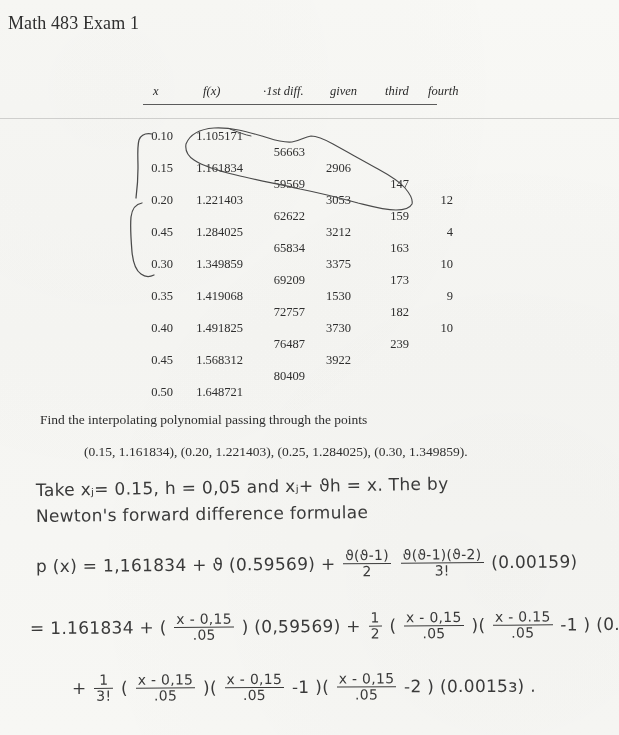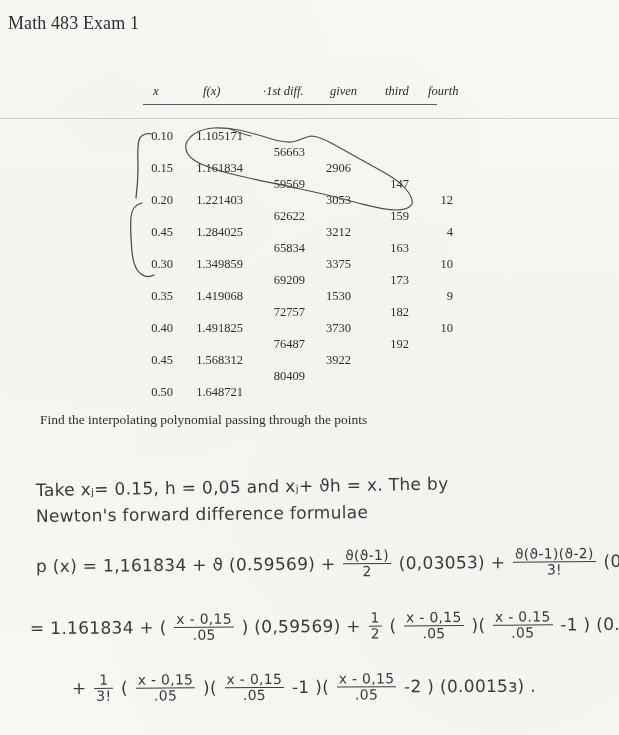--- a/index.html
+++ b/index.html
@@ -194,42 +194,42 @@
       <span class="cell col-d2" style="left:183px; top:128px;">3375</span>
       <span class="cell col-d2" style="left:183px; top:160px;">1530</span>
       <span class="cell col-d2" style="left:183px; top:192px;">3730</span>
       <span class="cell col-d2" style="left:183px; top:224px;">3922</span>
 
       <span class="cell col-d3" style="left:238px; top:48px;">147</span>
       <span class="cell col-d3" style="left:238px; top:80px;">159</span>
       <span class="cell col-d3" style="left:238px; top:112px;">163</span>
       <span class="cell col-d3" style="left:238px; top:144px;">173</span>
       <span class="cell col-d3" style="left:238px; top:176px;">182</span>
-      <span class="cell col-d3" style="left:238px; top:208px;">192</span>
+      <span class="cell col-d3" style="left:238px; top:208px;">239</span>
 
       <span class="cell col-d4" style="left:288px; top:64px;">12</span>
       <span class="cell col-d4" style="left:288px; top:96px;">4</span>
       <span class="cell col-d4" style="left:288px; top:128px;">10</span>
       <span class="cell col-d4" style="left:288px; top:160px;">9</span>
       <span class="cell col-d4" style="left:288px; top:192px;">10</span>
     </div>
   </div>
 
   <div class="printed" id="find-line">Find the interpolating polynomial passing through the points</div>
+  <div class="printed" id="points-line">(0.15, 1.161834), (0.20, 1.221403), (0.25, 1.284025), (0.30, 1.349859).</div>
 
   <div class="hand hw-line" id="hw-l1">Take xⱼ= 0.15,   h = 0,05  and   xⱼ+ ϑh = x.   The by</div>
   <div class="hand hw-line" id="hw-l2">Newton's forward difference formulae</div>
 
   <div class="hand hw-line" id="hw-l3">
     <span>p (x) =  1,161834 +  ϑ (0.59569) +</span>
     <span class="frac">
       <span class="num">ϑ(ϑ-1)</span>
       <span class="den">2</span>
     </span>
-    <span>(0,03053) +</span>
     <span class="frac">
       <span class="num">ϑ(ϑ-1)(ϑ-2)</span>
       <span class="den">3!</span>
     </span>
     <span>(0.00159)</span>
   </div>
 
   <div class="hand hw-line" id="hw-l4">
     <span>= 1.161834 +</span>
     <span>(</span>

